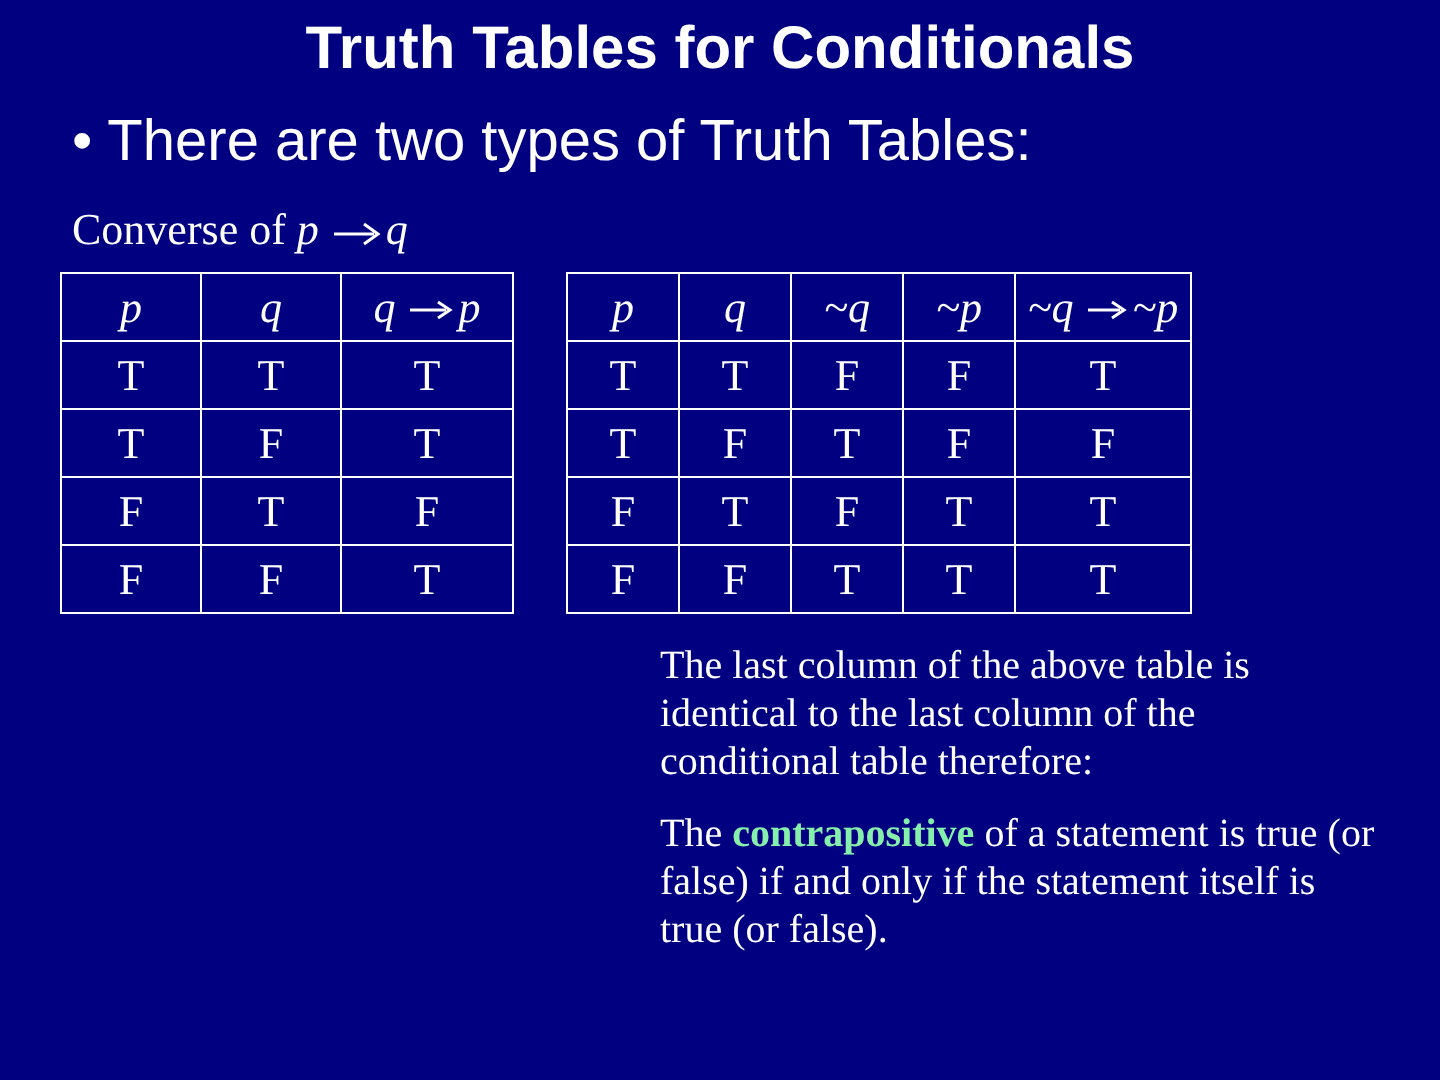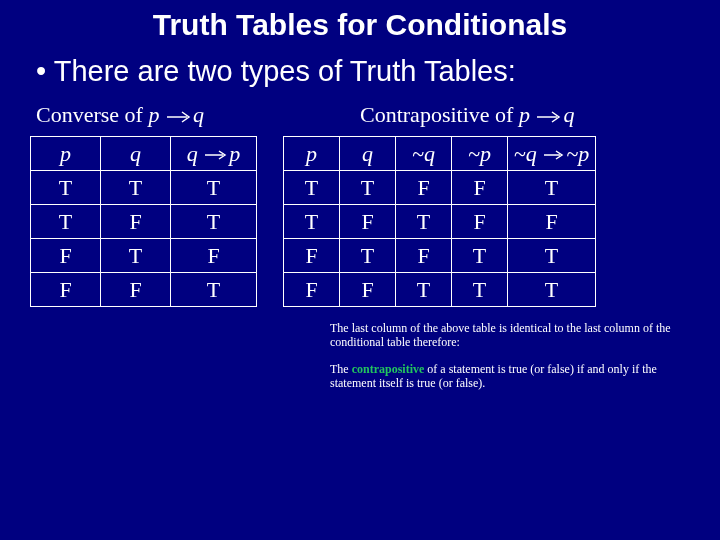--- a/index.html
+++ b/index.html
@@ -54,46 +54,39 @@
     padding: 0 4px;
     font-style: italic;
   }
   td.tf { font-style: normal; }
   .tbl-left td { width: 70px; }
   .tbl-left td.wide { width: 86px; }
   .tbl-right td { width: 56px; }
   .tbl-right td.wide { width: 88px; margin-top: 24px; }
   .notes {
     margin-left: 300px;
-    font-size: 12px;
+    font-size: 20px;
     line-height: 1.2;
   }
   .notes p { margin-bottom: 12px; }
-  .contra { color: #22c55e; }
+  .contra { color: #86efac; }
   .hdr-cell { white-space: nowrap; }
 </style>
 </head>
 <body>
 
 <div class="title">
   <span>Truth Tables for Conditionals</span><br>
 </div>
 
 <div class="bullet">•  There are two types of Truth Tables:</div>
 
 <div class="labels">
   <div class="label-left">
     <span>Converse of </span><i>p</i>
-    <span class="arrow"><svg width="28" height="14">
-          <line x1="2" y1="7" x2="22" y2="7" stroke="white" stroke-width="1.5"></line>
-          <polyline points="17,2 24,7 17,12" fill="none" stroke="white" stroke-width="1.5"></polyline>
-        </svg></span><i>q</i>
-  </div>
-  <div class="label-right">
-    <span>Contrapositive of </span><i>p</i>
     <span class="arrow"><svg width="28" height="14">
           <line x1="2" y1="7" x2="22" y2="7" stroke="white" stroke-width="1.5"></line>
           <polyline points="17,2 24,7 17,12" fill="none" stroke="white" stroke-width="1.5"></polyline>
         </svg></span><i>q</i>
   </div>
 </div>
 
 <div class="tables">
   <table class="tbl-left">
     <tbody>

